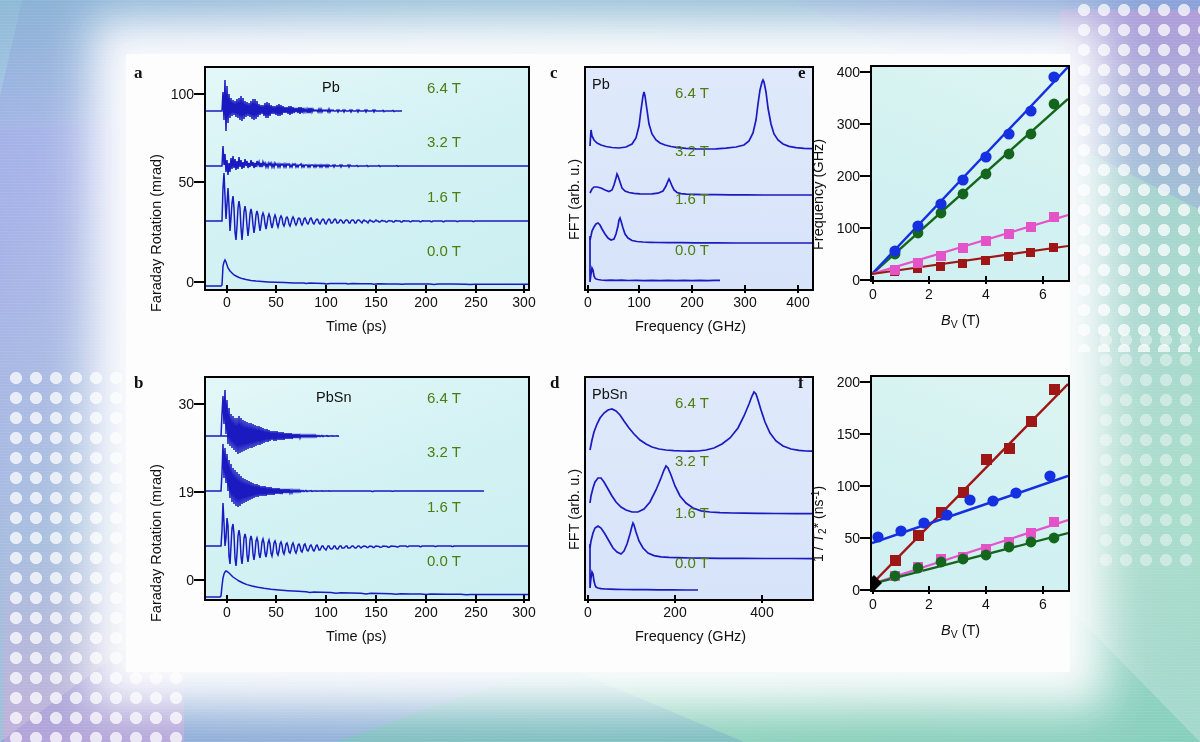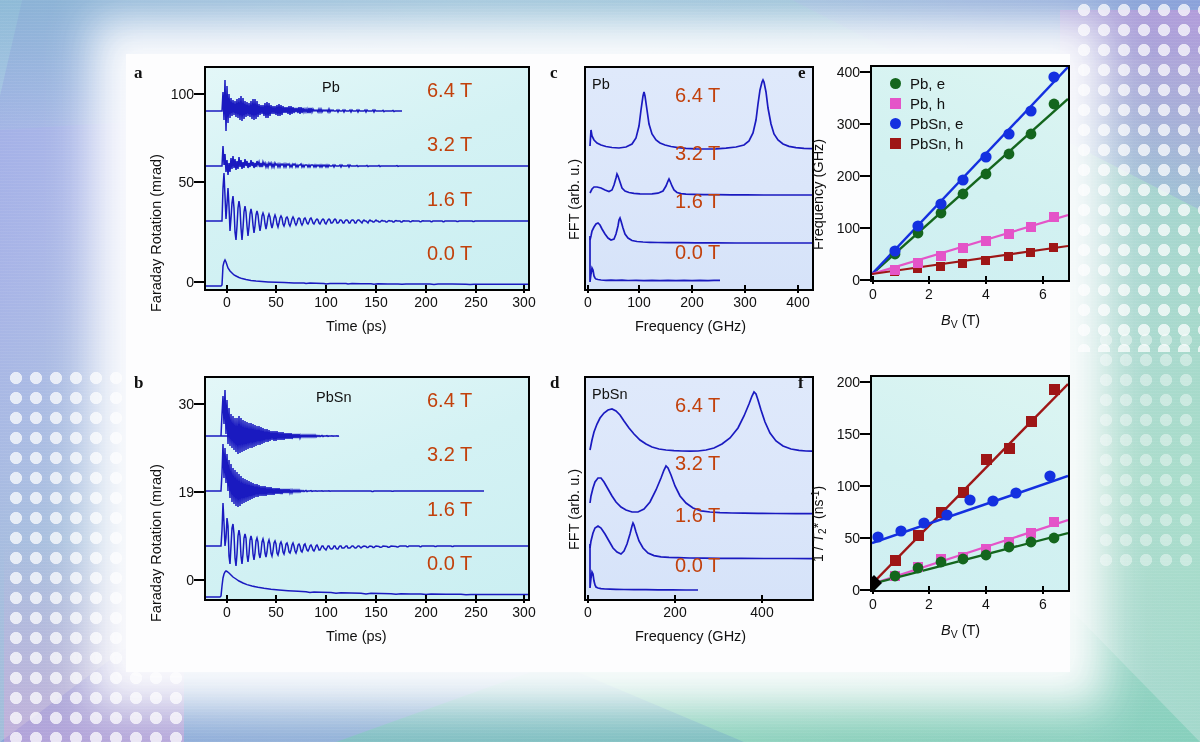--- a/index.html
+++ b/index.html
@@ -102,21 +102,21 @@
     position:absolute; font-size:14px; color:#111; white-space:nowrap;
     text-align:right;
   }
   .tick-x {
     position:absolute; font-size:14px; color:#111; white-space:nowrap;
     transform:translateX(-50%); text-align:center;
   }
   .tick-mark { position:absolute; background:#000; }
 
   .curve-label {
-    position:absolute; font-size:20px; color:#c2410c; white-space:nowrap;
+    position:absolute; font-size:15px; color:#4d7c0f; white-space:nowrap;
   }
   .mat-label {
     position:absolute; font-size:14.5px; color:#111; white-space:nowrap;
   }
 
   svg { display:block; }
   .trace { fill:none; stroke:#1a1ac0; stroke-width:1.5; }
   .trace-th { fill:none; stroke:#1a1ac0; stroke-width:1.7; }
 
   
@@ -423,38 +423,20 @@
           <circle cx="46" cy="159" r="5.6"></circle>
           <circle cx="69" cy="137" r="5.6"></circle>
           <circle cx="91" cy="113" r="5.6"></circle>
           <circle cx="114" cy="90" r="5.6"></circle>
           <circle cx="137" cy="67" r="5.6"></circle>
           <circle cx="159" cy="44" r="5.6"></circle>
           <circle cx="182" cy="10" r="5.6"></circle>
         </g>
       </svg>
 
-      <div class="legend" style="left:18px; top:6px;">
-        <div class="leg-row">
-          <span class="leg-mk mk-circ" style="background:#14661d;"></span>
-          <span class="leg-txt">Pb, e</span>
-        </div>
-        <div class="leg-row">
-          <span class="leg-mk" style="background:#e454c8;"></span>
-          <span class="leg-txt">Pb, h</span>
-        </div>
-        <div class="leg-row">
-          <span class="leg-mk mk-circ" style="background:#1430e0;"></span>
-          <span class="leg-txt">PbSn, e</span>
-        </div>
-        <div class="leg-row">
-          <span class="leg-mk" style="background:#9e1616;"></span>
-          <span class="leg-txt">PbSn, h</span>
-        </div>
-      </div>
     </div>
 
     <div class="tick-mark" style="left:74px;  top:222px; width:2px; height:8px;"></div>
     <div class="tick-mark" style="left:130px; top:222px; width:2px; height:8px;"></div>
     <div class="tick-mark" style="left:187px; top:222px; width:2px; height:8px;"></div>
     <div class="tick-mark" style="left:244px; top:222px; width:2px; height:8px;"></div>
 
     <div class="tick-x" style="left:75px;  top:232px;">0</div>
     <div class="tick-x" style="left:131px; top:232px;">2</div>
     <div class="tick-x" style="left:188px; top:232px;">4</div>

